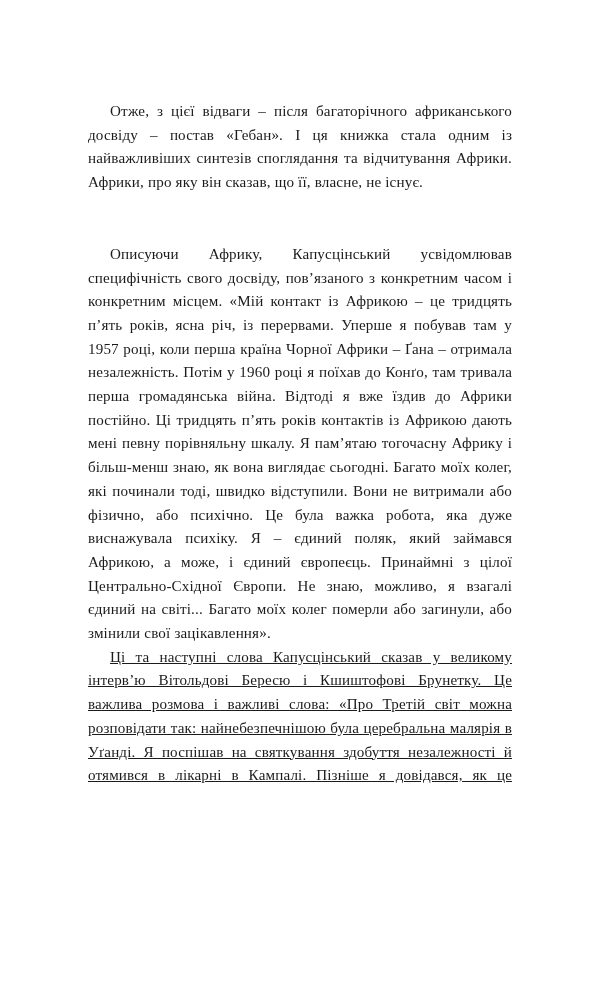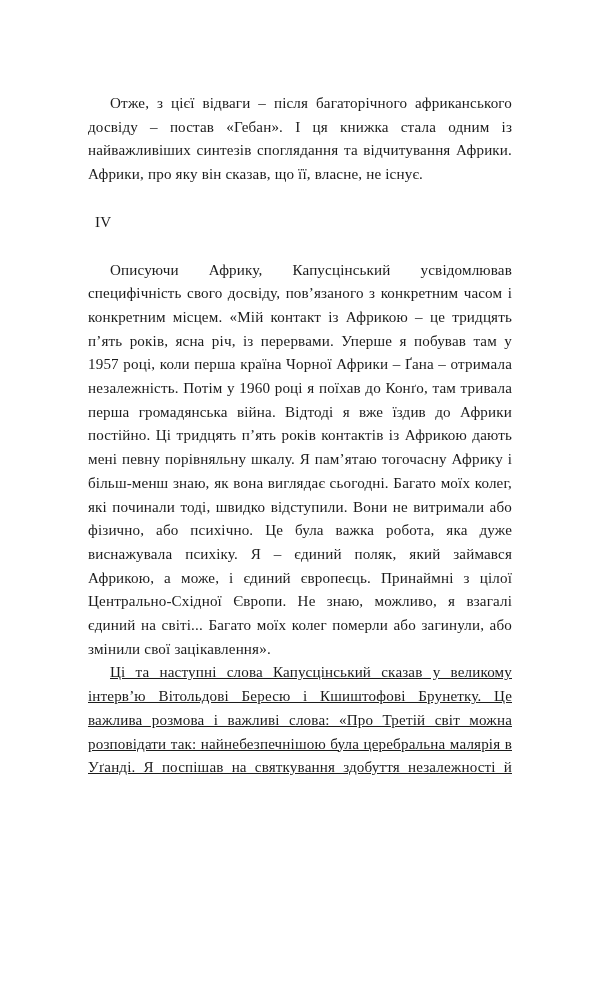--- a/index.html
+++ b/index.html
@@ -4,21 +4,21 @@
 <style>
   html, body {
     margin: 0;
     padding: 0;
     background: #ffffff;
   }
   .page {
     position: relative;
     width: 600px;
     height: 775px;
-    margin: 4px auto;
+    margin: 12px auto;
     background: #ffffff;
     overflow: hidden;
     font-family: "Liberation Serif", "DejaVu Serif", serif;
     color: #1b1b1b;
   }
   .text-column {
     position: absolute;
     left: 88px;
     top: 88px;
     width: 424px;
@@ -65,21 +65,20 @@
 <body>
 
 <div class="page">
 
   <div class="text-column">
 
     <p class="body-par">Отже, з цієї відваги – після багаторічного африканського досвіду – постав «Гебан». І ця книжка стала одним із найважливіших синтезів споглядання та відчитування Африки. Африки, про яку він сказав, що її, власне, не існує.</p>
 
     <div class="gap-before-section"></div>
 
-    <p class="section-mark">IV</p>
 
     <div class="gap-after-section"></div>
 
     <p class="body-par">Описуючи Африку, Капусцінський усвідомлював специфічність свого досвіду, пов’язаного з конкретним часом і конкретним місцем. «Мій контакт із Африкою – це тридцять п’ять років, ясна річ, із перервами. Уперше я побував там у 1957 році, коли перша країна Чорної Африки – Ґана – отримала незалежність. Потім у 1960 році я поїхав до Конґо, там тривала перша громадянська війна. Відтоді я вже їздив до Африки постійно. Ці тридцять п’ять років контактів із Африкою дають мені певну порівняльну шкалу. Я пам’ятаю тогочасну Африку і більш-менш знаю, як вона виглядає сьогодні. Багато моїх колег, які починали тоді, швидко відступили. Вони не витримали або фізично, або психічно. Це була важка робота, яка дуже виснажувала психіку. Я – єдиний поляк, який займався Африкою, а може, і єдиний європеєць. Принаймні з цілої Центрально-Східної Європи. Не знаю, можливо, я взагалі єдиний на світі... Багато моїх колег померли або загинули, або змінили свої зацікавлення».</p>
 
     <p class="body-par last-line-stretch">Ці та наступні слова Капусцінський сказав у великому інтерв’ю Вітольдові Бересю і Кшиштофові Брунетку. Це важлива розмова і важливі слова: «Про Третій світ можна розповідати так: найнебезпечнішою була церебральна малярія в Уґанді. Я поспішав на святкування здобуття незалежності й отямився в лікарні в Кампалі. Пізніше я довідався, як це сталося. Я в безпам’ятстві проїхав за кермом свого «лендровера» по бездоріжжях понад тисячу кілометрів</p>
 
   </div>
 
   <div class="folio">9</div>

